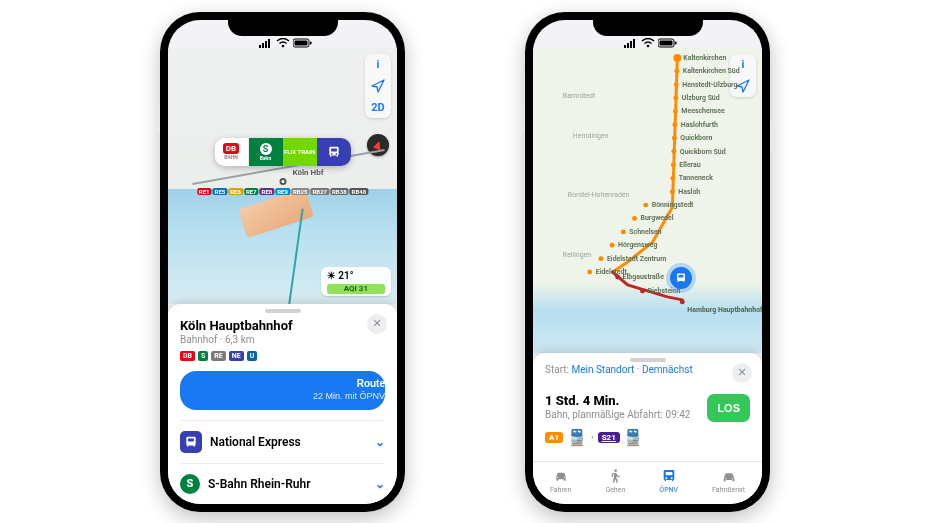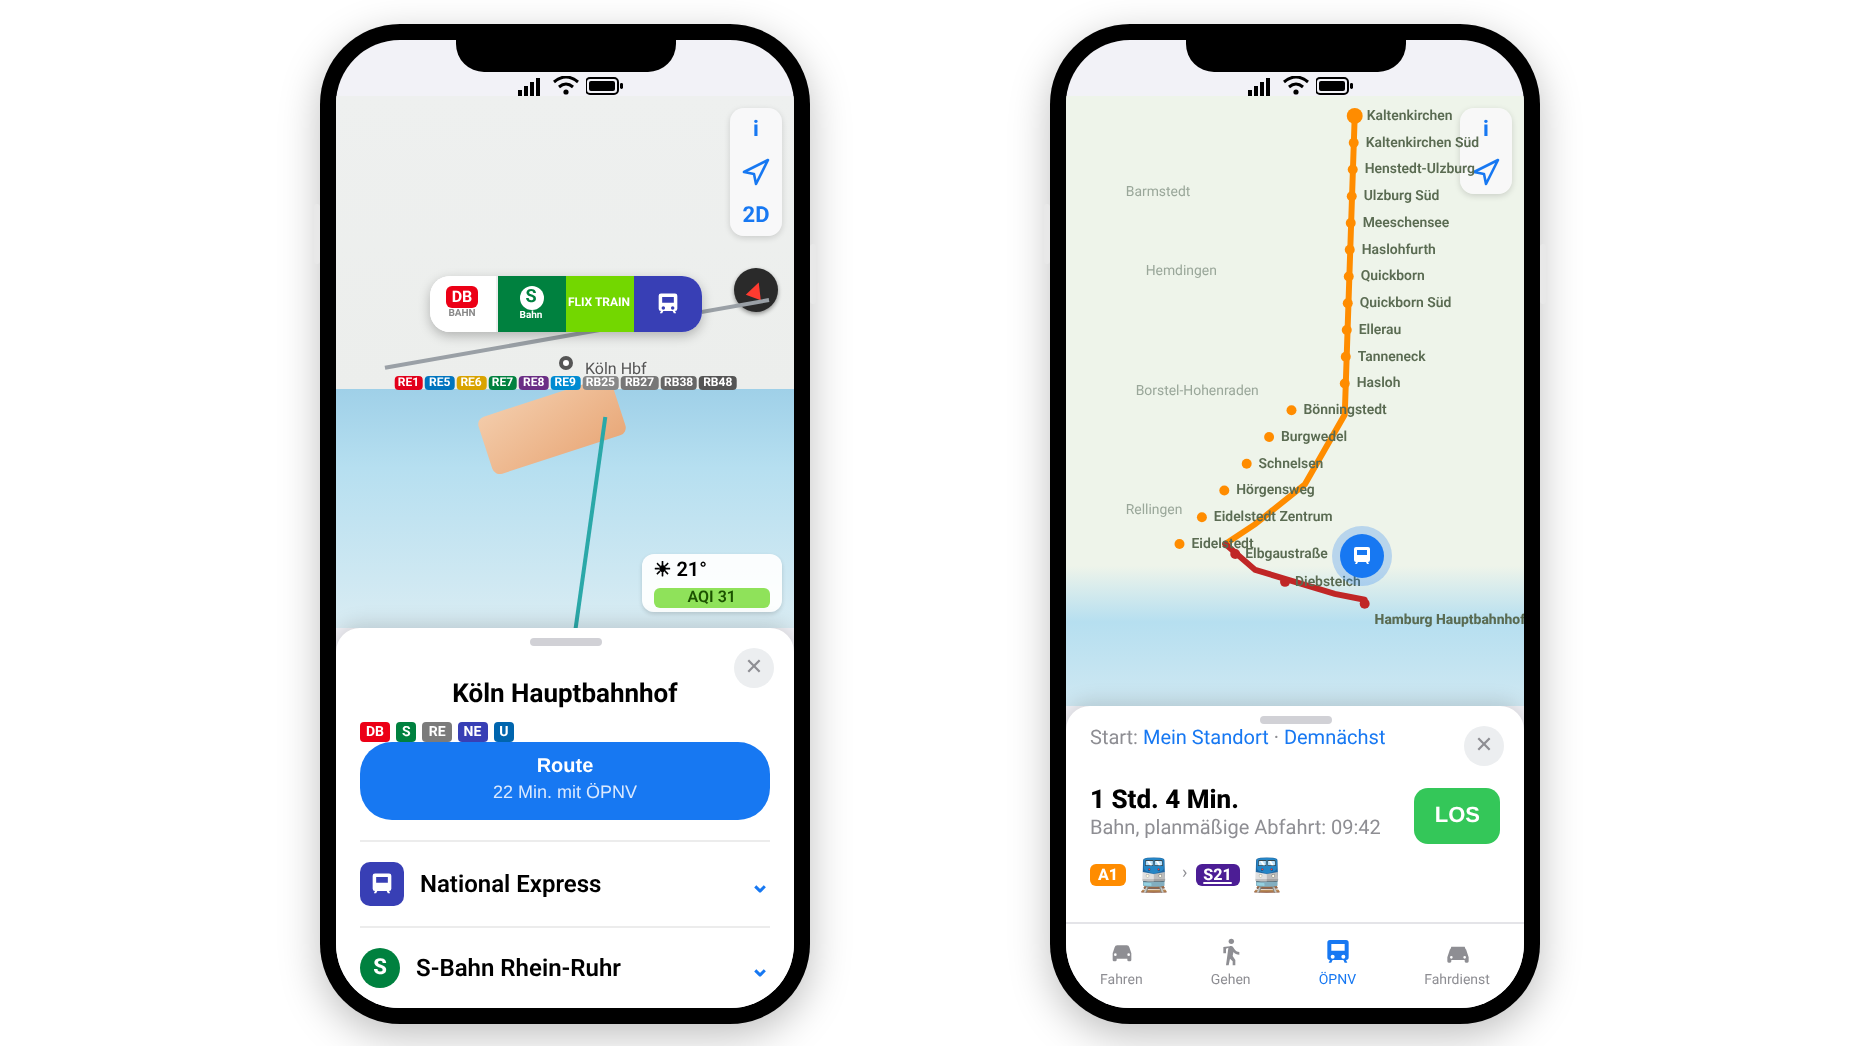--- a/index.html
+++ b/index.html
@@ -137,22 +137,22 @@
   .chip-s{background:#00813f;}
   .chip-flix{background:#73d700;color:#062900;}
   .chip-ne{background:#383fb5;}
   .chip-ne svg{width:14px;height:14px;}
 
   .station-pin {
     position:absolute; top:130px; left:50%; transform:translateX(-50%);
     width:7px;height:7px;border-radius:50%;background:#fff;border:2px solid #555;
   }
   .station-label {
-    position:absolute; top:132px; left:50%; transform:translateX(10px);
-    font-size:8px;color:#555;font-weight:400;text-shadow:0 0 2px #fff;
+    position:absolute; top:120px; left:50%; transform:translateX(10px);
+    font-size:8px;color:#555;font-weight:700;text-shadow:0 0 2px #fff;
   }
   .line-strip{
     position:absolute; top:140px; left:50%; transform:translateX(-50%);
     display:flex; gap:1px;
   }
   .line-strip span{
     font-size:6px;padding:0 2px;border-radius:2px;color:#fff;font-weight:700;
   }
   .building {
     position:absolute; top:150px; left:50%; transform:translateX(-60%);
@@ -190,36 +190,36 @@
     background:#fff;
     border-radius: 12px 12px 0 0;
     box-shadow: 0 -2px 10px rgba(0,0,0,0.15);
     padding: 10px 12px 0;
     position: relative;
   }
   .sheet .handle{
     width:36px;height:4px;border-radius:2px;background:#d1d1d6;
     position:absolute;top:5px;left:50%;transform:translateX(-50%);
   }
-  .sheet h3{font-size:13px;font-weight:700;color:#000;margin-top:16px;text-align:center;}
+  .sheet h3{font-size:13px;font-weight:700;color:#000;margin-top:4px;}
   .sheet .sub{font-size:10px;color:#8e8e93;margin-top:1px;}
   .sheet .close{
     position:absolute;top:10px;right:10px;
     width:20px;height:20px;border-radius:50%;background:#eceef0;
     display:flex;align-items:center;justify-content:center;
     color:#8e8e93;font-size:11px;cursor:pointer;
   }
   .badges{display:flex;gap:3px;margin-top:6px;}
   .badges span{font-size:7px;padding:1px 3px;border-radius:2px;color:#fff;font-weight:700;}
   .b-db{background:#ec0016;} .b-s{background:#00813f;} .b-ne{background:#383fb5;}
   .b-u{background:#0065ae;} .b-re{background:#7b7b7b;}
 
   .route-btn{
-    width:100%;background:#1778f2;color:#fff;border:none;border-radius:16px;
-    padding:7px 0;font-size:10px;font-weight:700;line-height:1.25;cursor:pointer;
+    margin-top:10px;width:100%;background:#1778f2;color:#fff;border:none;border-radius:16px;
+    padding:7px 0;font-size:10px;font-weight:700;line-height:1.25;cursor:pointer;text-align:right;
   }
   .route-btn .sub{color:#dbe9fe;font-weight:500;display:block;font-size:9px;}
 
   .list-row{
     display:flex;align-items:center;gap:8px;padding:10px 0;border-top:1px solid #ececec;margin-top:10px;
     font-size:12px;font-weight:600;cursor:pointer;
   }
   .list-row:first-of-type{border-top:none;margin-top:12px;}
   .list-row .chev{margin-left:auto;color:#1778f2;}
   .sq-icon{width:22px;height:22px;border-radius:5px;display:flex;align-items:center;justify-content:center;}
@@ -335,20 +335,21 @@
       <div class="weather">
         <span>☀︎ <span>21°</span></span>
         <span class="aqi">AQI 31</span>
       </div>
     </div>
 
     <div class="sheet">
       <div class="handle"></div>
       <div class="close">✕</div>
       <h3>Köln Hauptbahnhof</h3>
+      <div class="sub">Bahnhof · 6,3 km</div>
       <div class="badges">
         <span class="b-db">DB</span>
           <span class="b-s">S</span>
           <span class="b-re">RE</span>
           <span class="b-ne">NE</span>
           <span class="b-u">U</span>
       </div>
       <button class="route-btn">
         <span>Route</span>
         <span class="sub">22 Min. mit ÖPNV</span>

